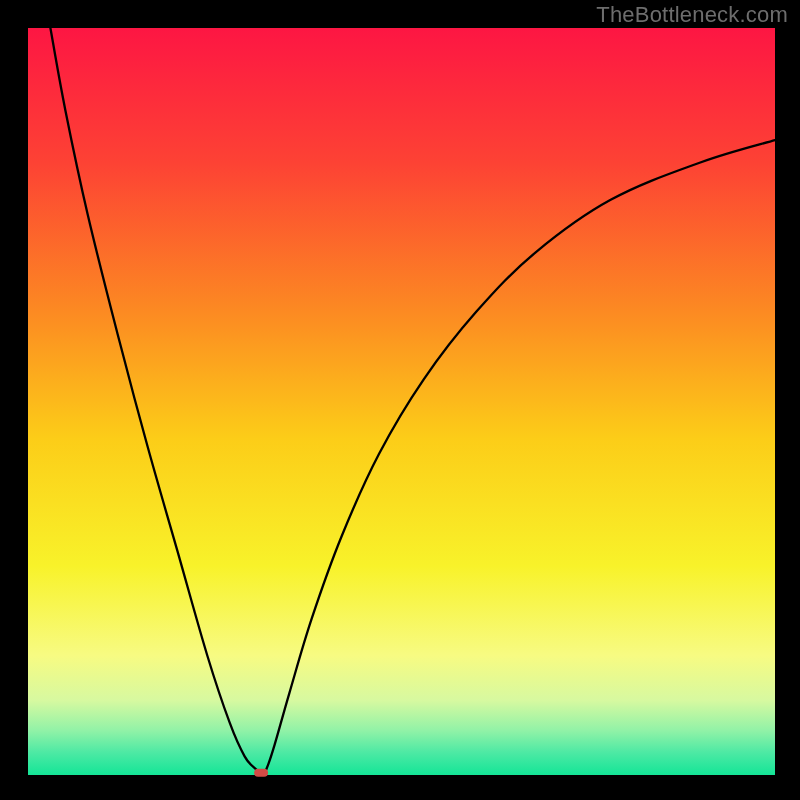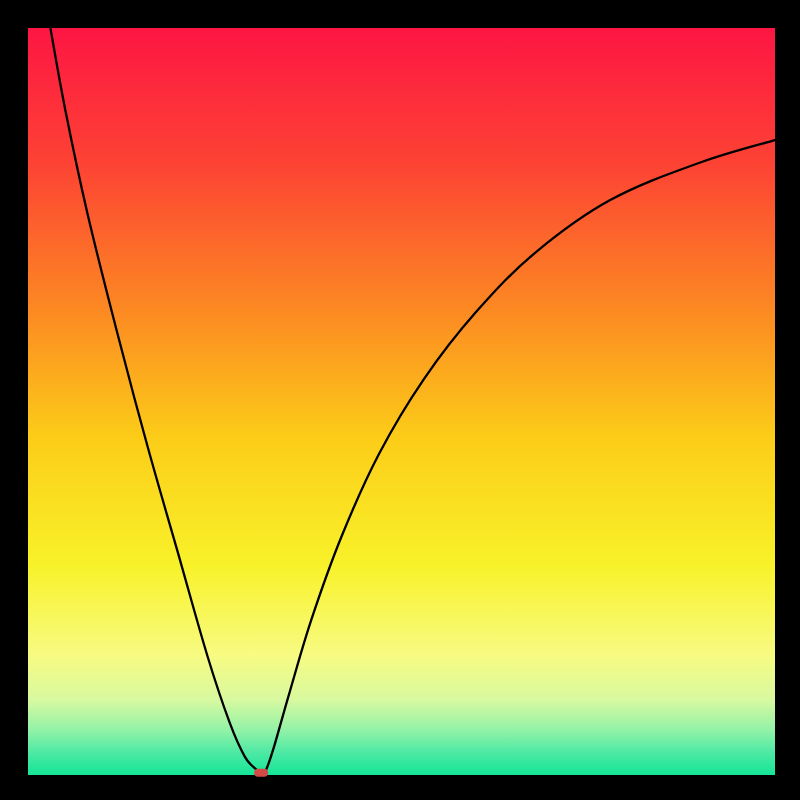--- a/index.html
+++ b/index.html
@@ -50,13 +50,14 @@
           <stop offset="90%" stop-color="#d7f9a0"></stop>
           <stop offset="94%" stop-color="#92f2a7"></stop>
           <stop offset="97%" stop-color="#4de9a4"></stop>
           <stop offset="100%" stop-color="#14e597"></stop>
         </linearGradient>
     </defs>
     <rect id="plot-bg" fill="url(#bg-grad)" x="28" y="28" width="747" height="747"></rect>
     <path id="curve" fill="none" stroke="#000" stroke-width="2.3" stroke-linecap="round" stroke-linejoin="round" d="M 50.41 28 C 53.099199999999996 42.79059999999999, 58.626999999999995 76.55499999999995, 65.35 110.16999999999996 C 72.073 143.78499999999997, 78.34779999999999 174.41199999999998, 87.75999999999999 214.75 C 97.17219999999999 255.08800000000002, 106.8832 292.58740000000006, 117.64 334.27000000000004 C 128.39679999999998 375.9526, 136.76319999999998 407.3266, 147.51999999999998 446.32 C 158.27679999999998 485.3134, 166.6432 513.2511999999999, 177.4 550.9 C 188.1568 588.5488, 197.8678 624.5542, 207.28 655.48 C 216.6922 686.4058, 222.96700000000004 704.5579, 229.69000000000003 722.71 C 236.413 740.8621, 239.9239 747.9884800000001, 244.63 756.325 C 249.3361 764.66152, 252.4735 766.06588, 255.835 769.024 C 259.1965 771.98212, 261.28810000000004 773.02792, 263.305 772.759 C 265.32189999999997 772.49008, 265.02309999999994 772.50502, 267.03999999999996 767.53 C 269.0569 762.55498, 270.4762 758.566, 274.51 745.12 C 278.5438 731.674, 282.727 715.6882, 289.45 692.83 C 296.173 669.9718, 302.44780000000003 646.3666, 311.86 618.13 C 321.2722 589.8934, 329.6386 565.5412, 341.74 535.96 C 353.8414 506.37880000000007, 364.2994 482.02660000000003, 379.09 453.79 C 393.88059999999996 425.5534, 406.4302 404.63739999999996, 423.91 379.09 C 441.38980000000004 353.5426, 456.031 334.7182, 476.2 311.86 C 496.36899999999997 289.0018, 511.7572 272.269, 535.96 252.10000000000002 C 560.1628000000001 231.931, 581.0788 215.94519999999994, 610.66 199.80999999999995 C 640.2411999999999 183.67479999999995, 670.7188000000001 173.2168, 700.3000000000001 162.46000000000004 C 729.8812 151.70320000000007, 761.554 144.08380000000005, 775 140.05000000000007"></path>
     <rect id="marker" rx="4" ry="4" x="254.06399999999996" y="768.759" width="14" height="8" fill="#d24a45"></rect>
   </svg>
+  <div class="watermark">TheBottleneck.com</div>
 </div>
 
 </body></html>

